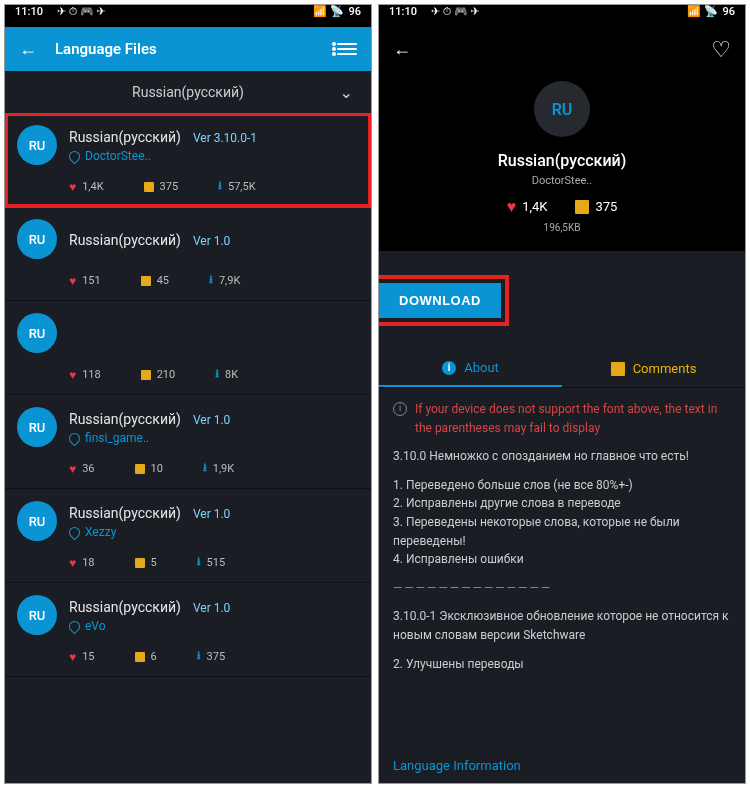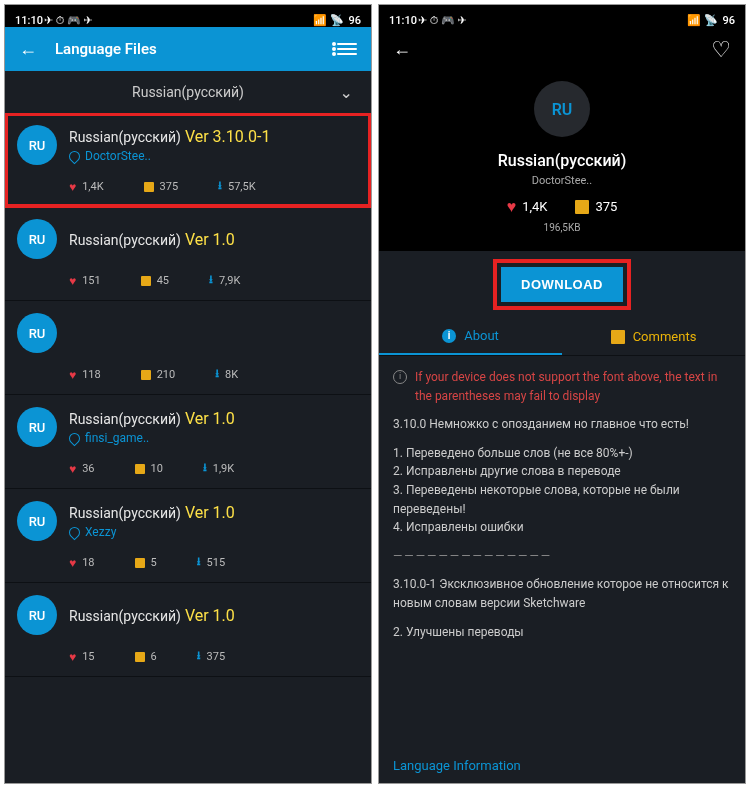--- a/index.html
+++ b/index.html
@@ -18,25 +18,25 @@
     overflow: hidden;
     position: relative;
     display: flex;
     flex-direction: column;
   }
   .status-bar {
     height: 22px;
     background: #000;
     color: #fff;
     display: flex;
-    align-items: flex-end;
+    align-items: flex-start;
     padding: 0 10px;
     font-size: 11px;
     font-weight: 500;
-    gap: 1px;
+    gap: 14px;
   }
   .status-bar .right { margin-left: auto; display:flex; align-items:center; gap:4px; }
   .status-bar .icon { font-size: 11px; }
   .topbar {
     background: #0b94d4;
     color: #fff;
     height: 44px;
     display: flex;
     align-items: center;
     padding: 0 14px;
@@ -76,21 +76,21 @@
   .item-row1 { display:flex; align-items:center; gap:12px; }
   .avatar {
     width: 40px; height:40px; border-radius:50%;
     background:#0b94d4; color:#fff;
     display:flex; align-items:center; justify-content:center;
     font-size:13px; font-weight:500;
     flex-shrink:0;
   }
   .item-texts { flex:1; }
   .item-title { color:#e6e6e6; font-size:14px; display:inline; }
-  .item-ver { color:#fde047; font-size:16px; }
+  .item-ver { color:#7dd3fc; font-size:12px; margin-left:8px; }
   .item-author { color:#0b94d4; font-size:12px; margin-top:3px; display:flex; align-items:center; gap:4px;}
   .item-author::before { content:''; width:9px; height:9px; border:1.5px solid #0b94d4; border-radius:50% 50% 50% 0; transform:rotate(-45deg); margin-right:1px;}
   .item-stats {
     display:flex; gap:40px; margin-top:12px; margin-left:52px;
     font-size:11px; color:#bbb;
   }
   .stat { display:flex; align-items:center; gap:6px; }
   .heart { color:#e63946; font-size:12px; }
   .note { width:10px; height:10px; background:#e6a817; border-radius:1px; display:inline-block;}
   .dl-icon { color:#0b94d4; font-size:11px; font-weight:bold;}
@@ -102,21 +102,21 @@
     background:#26292e; color:#0b94d4; font-weight:600;
     display:flex;align-items:center;justify-content:center;
     font-size:16px; margin-bottom:14px;
   }
   .detail-title { color:#fff; font-size:16px; font-weight:500; }
   .detail-author { color:#aaa; font-size:11px; margin-top:4px;}
   .detail-stats { display:flex; gap:28px; margin-top:10px; font-size:13px; color:#fff; align-items:center;}
   .detail-stats .heart { font-size:16px; }
   .detail-stats .note { width:14px;height:14px;}
   .detail-size { color:#aaa; font-size:10px; margin-top:6px;}
-  .download-wrap { background:#1a1e24; padding:16px 0; display:flex; justify-content:center;}
+  .download-wrap { background:#1a1e24; padding:32px 0; display:flex; justify-content:flex-start;}
   .download-btn {
     background:#0b94d4; color:#fff; border:none;
     padding:10px 20px; font-size:13px; font-weight:600;
     letter-spacing:0.5px;
   }
   .dl-highlight { outline:4px solid #e62222; outline-offset:4px; }
   .tabs { display:flex; background:#1a1e24; border-bottom:1px solid #0d1014;}
   .tab { flex:1; text-align:center; padding:10px 0; font-size:13px; color:#eab308; display:flex; justify-content:center; align-items:center; gap:8px;}
   .tab.active { color:#0b94d4; border-bottom:2px solid #0b94d4;}
   .tab .info-i { width:14px;height:14px;border-radius:50%;background:#0b94d4;color:#fff;font-size:10px;font-weight:bold;display:flex;align-items:center;justify-content:center;}
@@ -270,20 +270,21 @@
             <span>515</span>
           </div>
     </div>
       </div>
       <div class="item">
     <div class="item-row1">
       <div class="avatar">RU</div>
       <div class="item-texts">
         <span class="item-title">Russian(русский)</span>
         <span class="item-ver">Ver 1.0</span>
+        <div class="item-author">eVo</div>
       </div>
     </div>
     <div class="item-stats">
       <div class="stat">
             <span class="heart">♥</span>
             <span>15</span>
           </div>
       <div class="stat">
             <span class="note"></span>
             <span>6</span>

